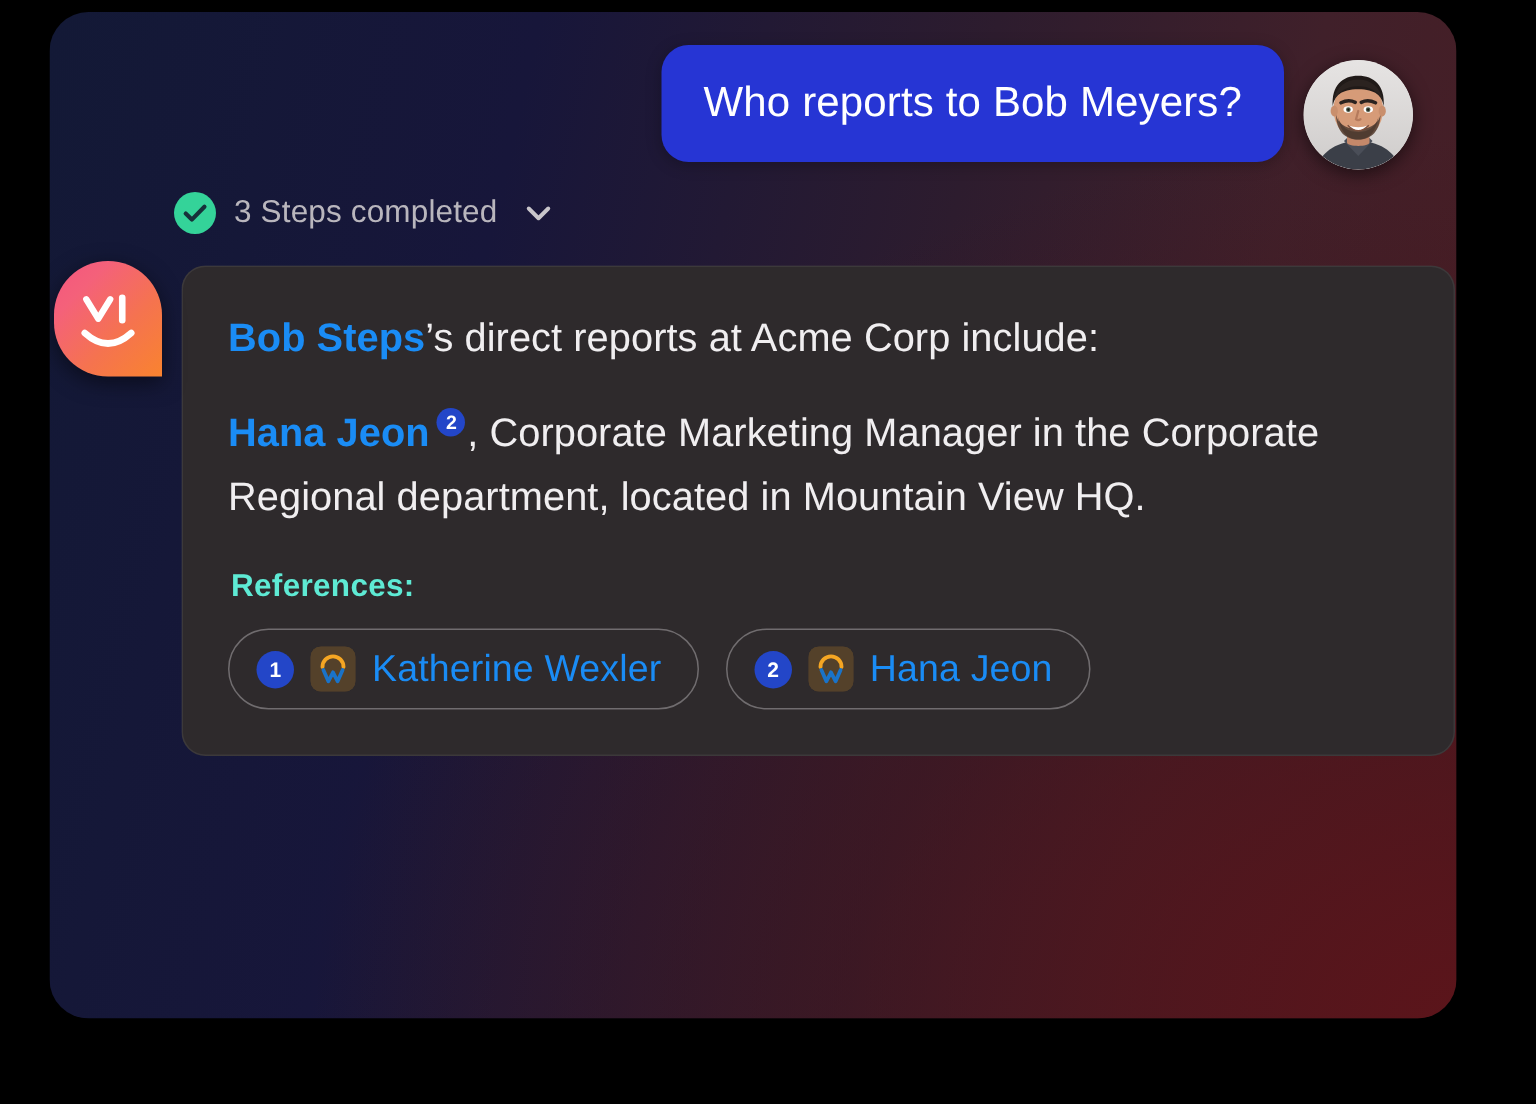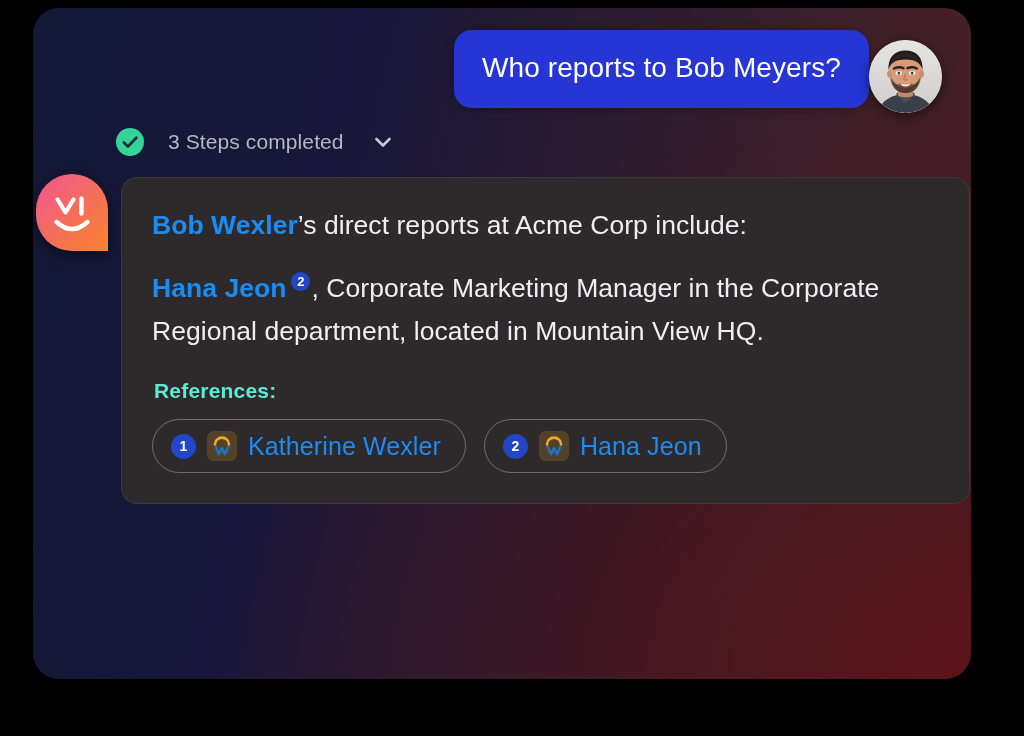--- a/index.html
+++ b/index.html
@@ -37,20 +37,21 @@
     overflow: visible;
   }
 
   
   #user-row {
     position: absolute;
     right: 29px;
     top: 22px;
     display: flex;
     align-items: flex-start;
+    gap: 13px;
   }
 
   #user-bubble {
     background: #2635d4;
     color: #ffffff;
     font-size: 28px;
     line-height: 1.2;
     letter-spacing: 0.1px;
     padding: 21px 28px 23px 28px;
     border-radius: 18px;
@@ -71,21 +72,21 @@
   }
   #avatar svg { display: block; width: 100%; height: 100%; }
 
   
   #steps-row {
     position: absolute;
     left: 83px;
     top: 120px;
     display: flex;
     align-items: center;
-    gap: 24px;
+    gap: 12px;
     cursor: pointer;
   }
 
   #steps-check {
     width: 28px;
     height: 28px;
     flex: 0 0 auto;
   }
 
   #steps-label {
@@ -282,21 +283,21 @@
       <span id="steps-chevron">
         <svg viewBox="0 0 22 22" xmlns="http://www.w3.org/2000/svg" aria-hidden="true">
           <path d="M4.5 8 L11 14.5 L17.5 8" stroke="#c9c6cb" stroke-width="2.6" fill="none" stroke-linecap="round" stroke-linejoin="round"></path>
         </svg>
       </span>
     </div>
 
     <div id="answer-card">
 
       <p class="para">
-        <span class="entity">Bob Wexler</span><span>’s direct reports at Acme Corp include:</span>
+        <span class="entity">Bob Steps</span><span>’s direct reports at Acme Corp include:</span>
       </p>
 
 
       <p class="para">
         <span class="entity">Hana Jeon</span><span class="cite">2</span><span>, Corporate Marketing Manager in the Corporate Regional department, located in Mountain View HQ.</span>
       </p>
 
       <div id="references-label">References:</div>
 
       <div id="reference-chips">

